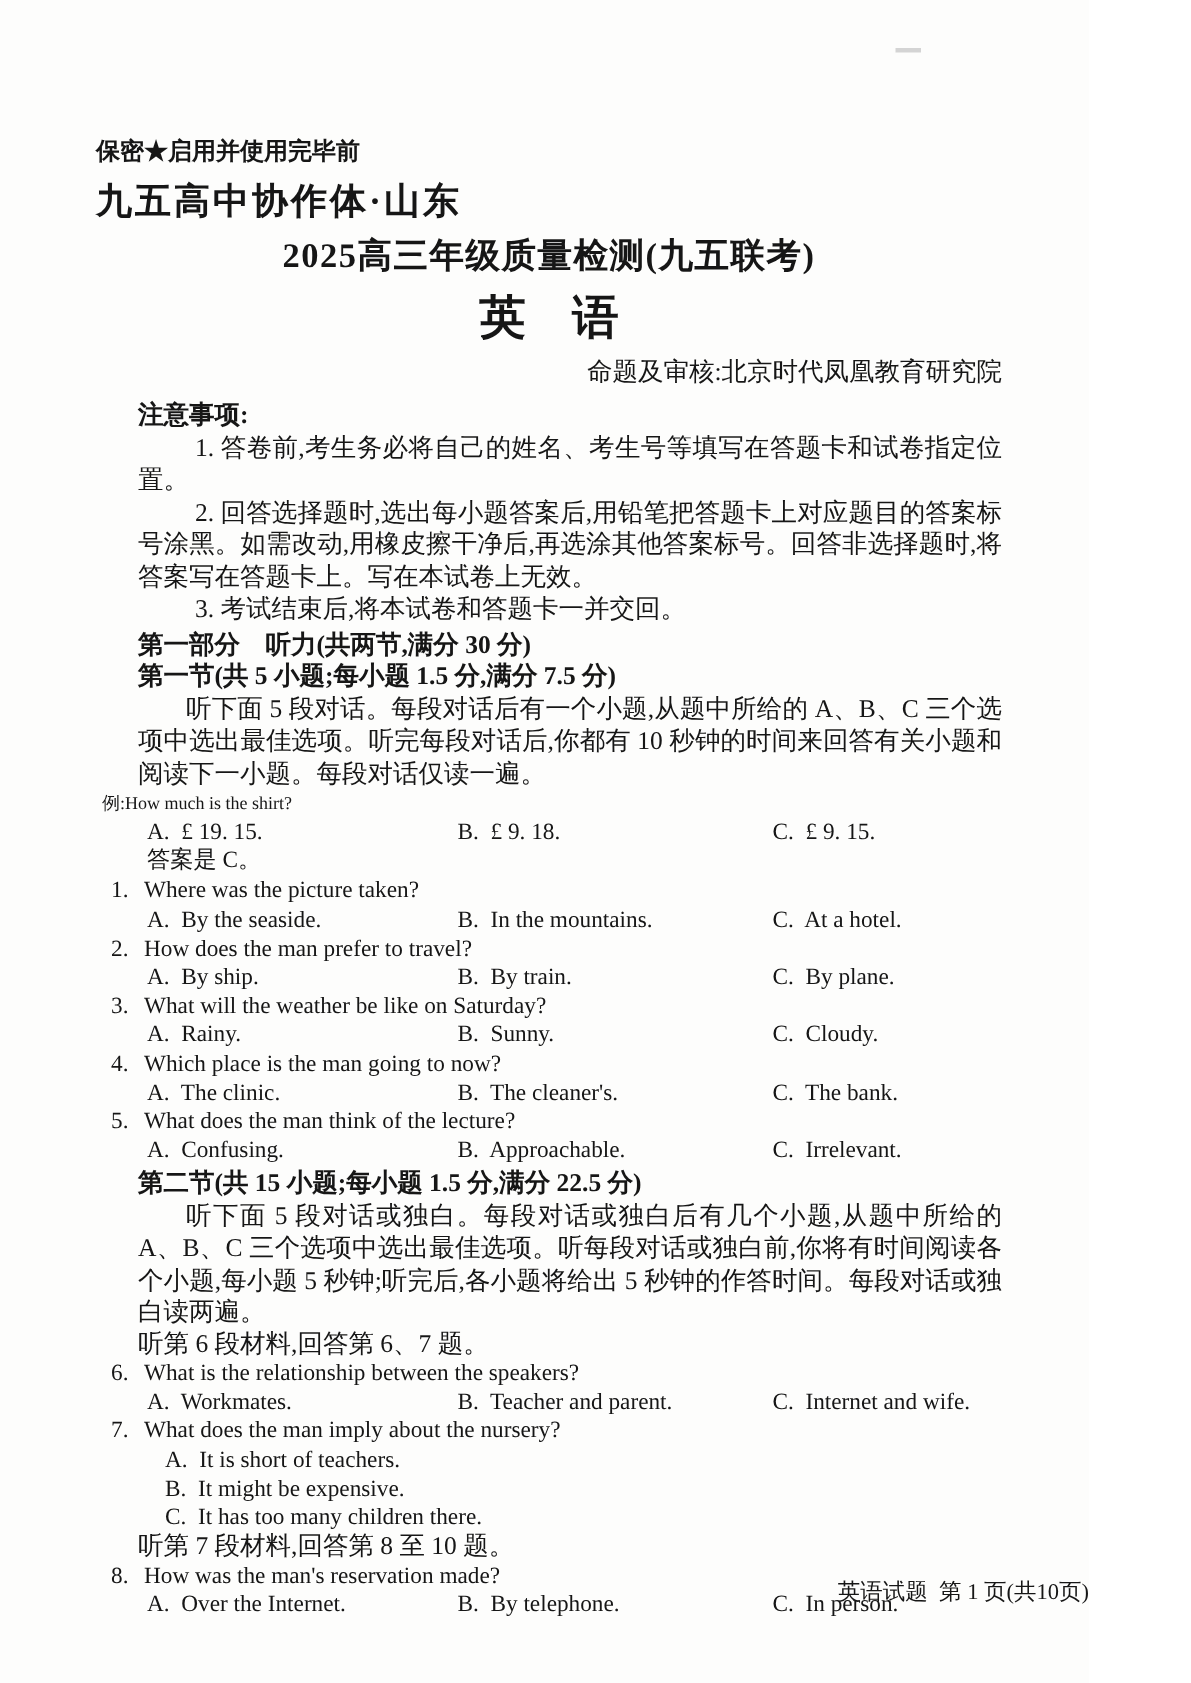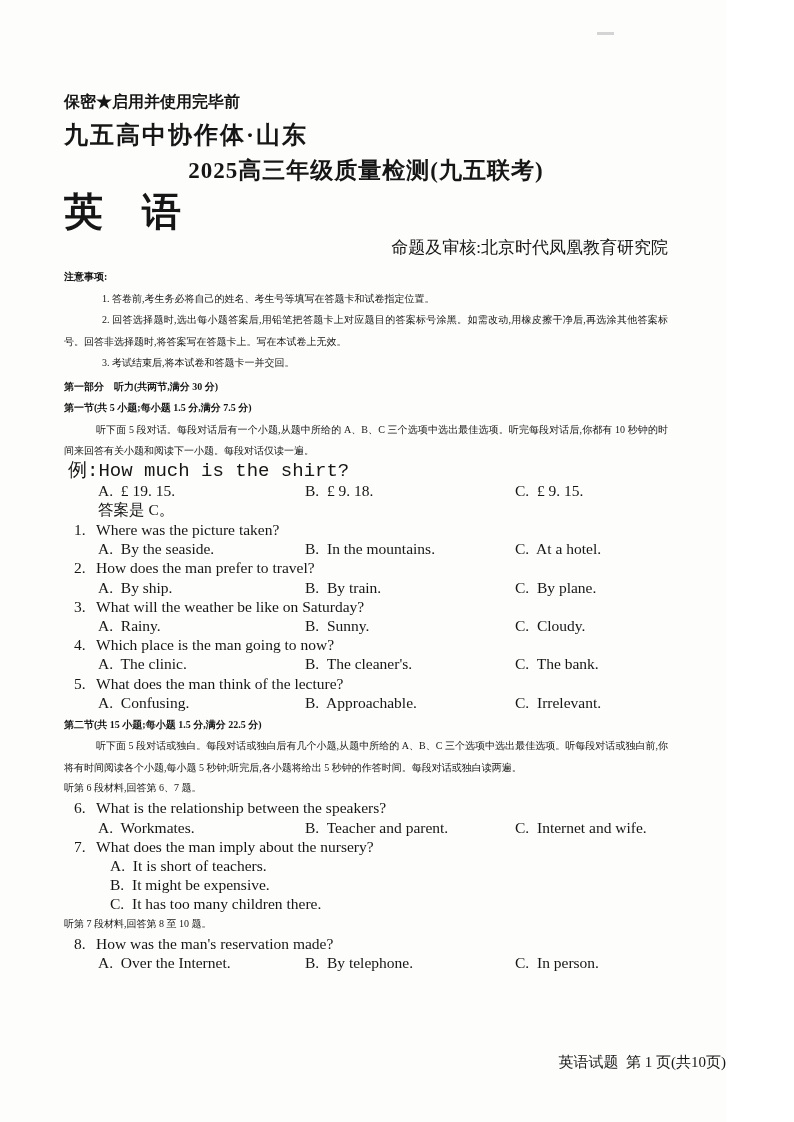--- a/index.html
+++ b/index.html
@@ -43,43 +43,43 @@
   }
   .t2 {
     text-align: center;
     font-weight: bold;
     font-size: 23px;
     line-height: 30px;
     margin-top: 6px;
     letter-spacing: 1px;
   }
   .subject {
-    text-align: left;
-    font-weight: bold;
-    font-size: 39px;
+    text-align: center;
+    font-weight: bold;
+    font-size: 31px;
     line-height: 40px;
     margin-top: 6px;
   }
   .credit {
     text-align: right;
     font-size: 17px;
     line-height: 22px;
     margin-top: 5px;
   }
-  .cn { font-size: 10px; line-height: 21.5px; }
+  .cn { font-size: 17px; line-height: 21.5px; margin-left: 28px; }
   .bold { font-weight: bold; }
   .notice-heading { margin-top: 7px; }
   .notice-item { text-indent: 38px; text-align: justify; }
   .para { text-indent: 32px; text-align: justify; }
   .sec-heading { margin-top: 2px; }
   .material { line-height: 20px; }
   .qblock { margin-left: 10px; font-size: 15.5px; }
   .qline { line-height: 19.2px; }
   .qn { display: inline-block; min-width: 22px; }
-  .ex-line { margin-left: 4px; font-size: 19px; line-height: 19.2px; font-family: Liberation Mono, monospace; }
+  .ex-line { margin-left: 4px; font-size: 12px; line-height: 19.2px; }
   .optrow { display: flex; margin-left: 24px; line-height: 19.2px; }
   .opt { white-space: pre-wrap; }
   .o1 { width: 207px; flex: none; }
   .o2 { width: 210px; flex: none; }
   .o3 { flex: 1; }
   .stackopt { margin-left: 36px; line-height: 19.2px; white-space: pre-wrap; }
   .answer-note { margin-left: 24px; font-size: 15.5px; line-height: 20px; }
   .footer {
     position: absolute;
     left: 0;

